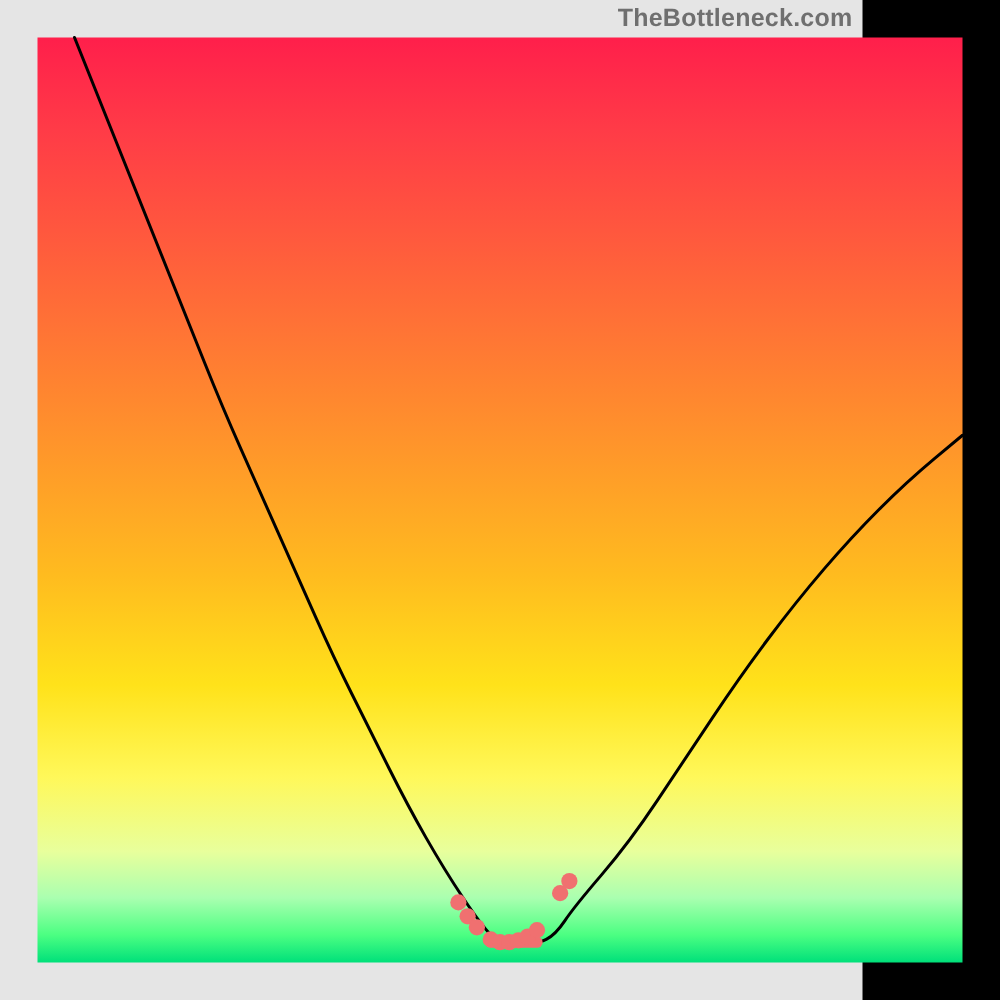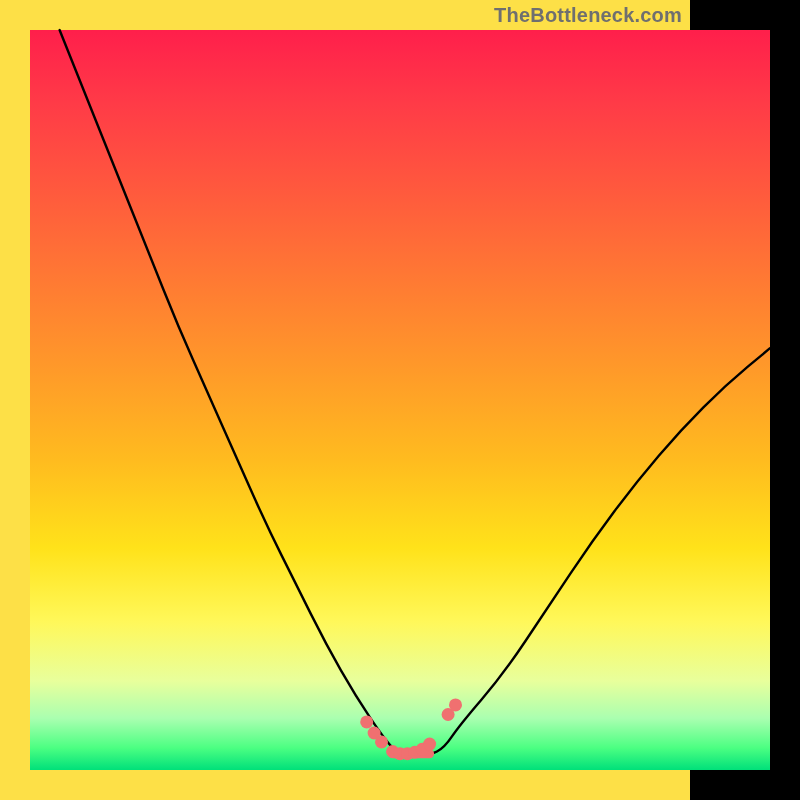--- a/index.html
+++ b/index.html
@@ -8,21 +8,21 @@
     width: 800px;
     height: 800px;
     overflow: hidden;
     background: #000;
     font-family: Arial, Helvetica, sans-serif;
   }
   .frame {
     position: relative;
     width: 690px;
     height: 800px;
-    background: #fde047;
+    background: #e5e5e5;
   }
   .plot-area {
     position: absolute;
     left: 30px;
     top: 30px;
     width: 740px;
     height: 740px;
     
     background: linear-gradient(to bottom,
       #ff1f4b 0%,

